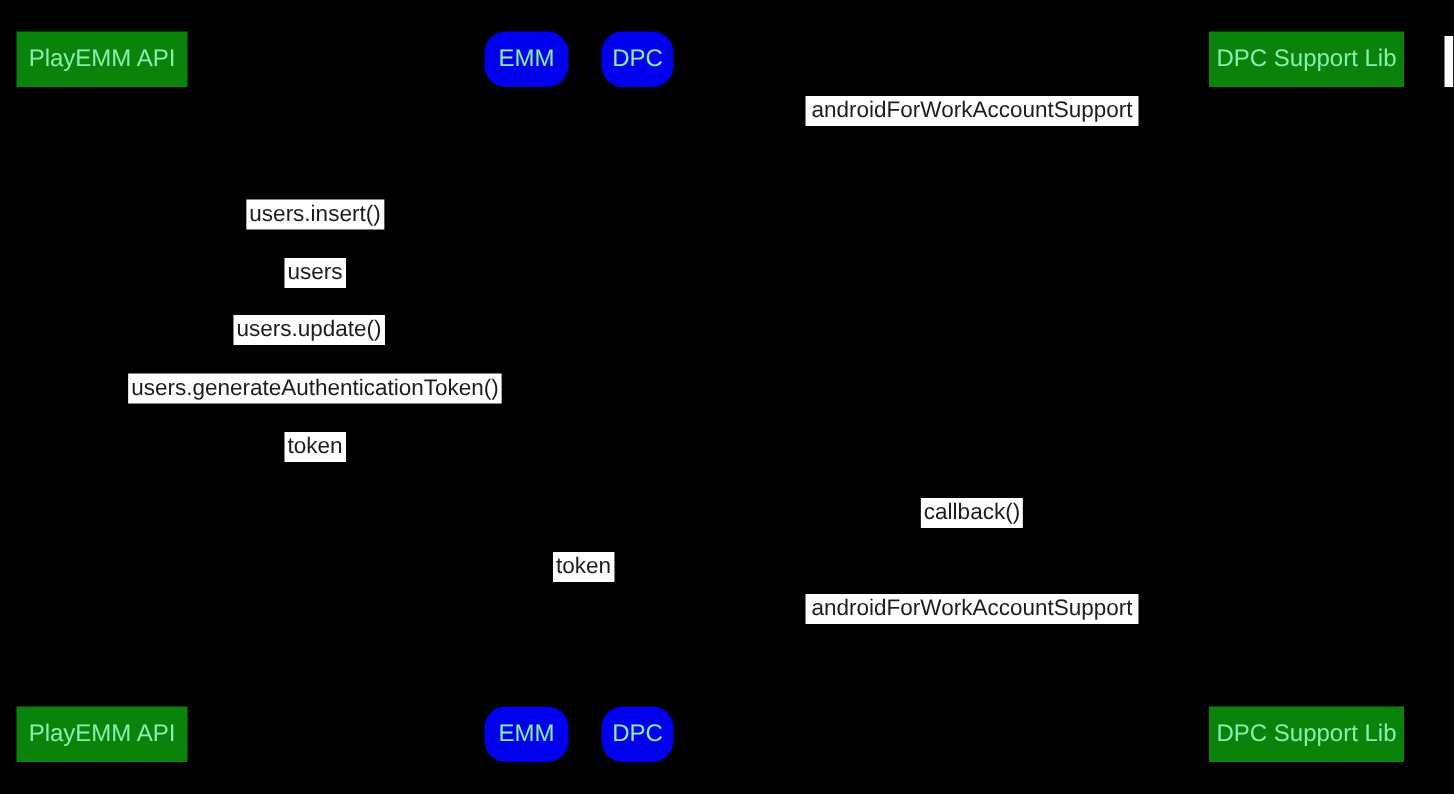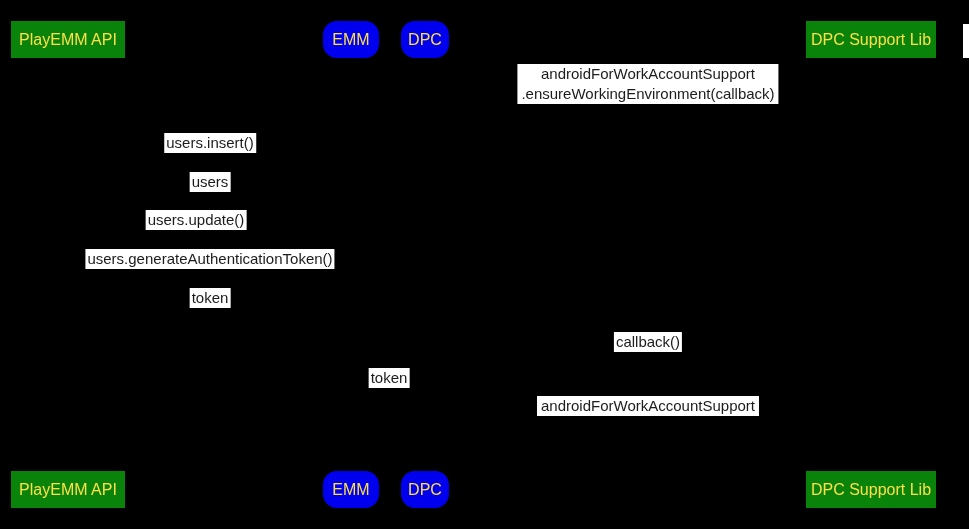--- a/index.html
+++ b/index.html
@@ -13,21 +13,21 @@
     height: 529px;
     background: #000000;
     overflow: hidden;
     font-family: "Liberation Sans", "DejaVu Sans", sans-serif;
   }
   .participant {
     position: absolute;
     height: 37px;
     line-height: 37px;
     text-align: center;
-    color: #fde047;
+    color: #86efac;
     font-size: 16px;
     box-sizing: border-box;
     white-space: nowrap;
   }
   .participant.green { background: #0a830a; }
   .participant.blue  { background: #0000ee; border-radius: 14px; }
   .msg {
     position: absolute;
     background: #ffffff;
     color: #1c1c1c;
@@ -56,28 +56,27 @@
 
 <div class="canvas">
 
   <div class="participant green" style="left:11px; top:21px; width:114px;">PlayEMM API</div>
   <div class="participant blue" style="left:323px; top:21px; width:56px;">EMM</div>
   <div class="participant blue" style="left:401px; top:21px; width:48px;">DPC</div>
   <div class="participant green" style="left:806px; top:21px; width:130px;">DPC Support Lib</div>
 
   <div class="msg" style="left:648px; top:64px;">
     <div class="msg-line">androidForWorkAccountSupport</div>
-    <div class="msg-line">.ensureWorkingEnvironment(callback)</div>
   </div>
 
   <div class="msg single" style="left:210px; top:133px;">users.insert()</div>
 
   <div class="msg single" style="left:210px; top:172px;">users</div>
 
-  <div class="msg single" style="left:196px; top:210px;">users.update()</div>
+  <div class="msg single" style="left:206px; top:210px;">users.update()</div>
 
   <div class="msg single" style="left:210px; top:249px;">users.generateAuthenticationToken()</div>
 
   <div class="msg single" style="left:210px; top:288px;">token</div>
 
   <div class="msg single" style="left:648px; top:332px;">callback()</div>
 
   <div class="msg single" style="left:389px; top:368px;">token</div>
 
   <div class="msg" style="left:648px; top:396px;">

